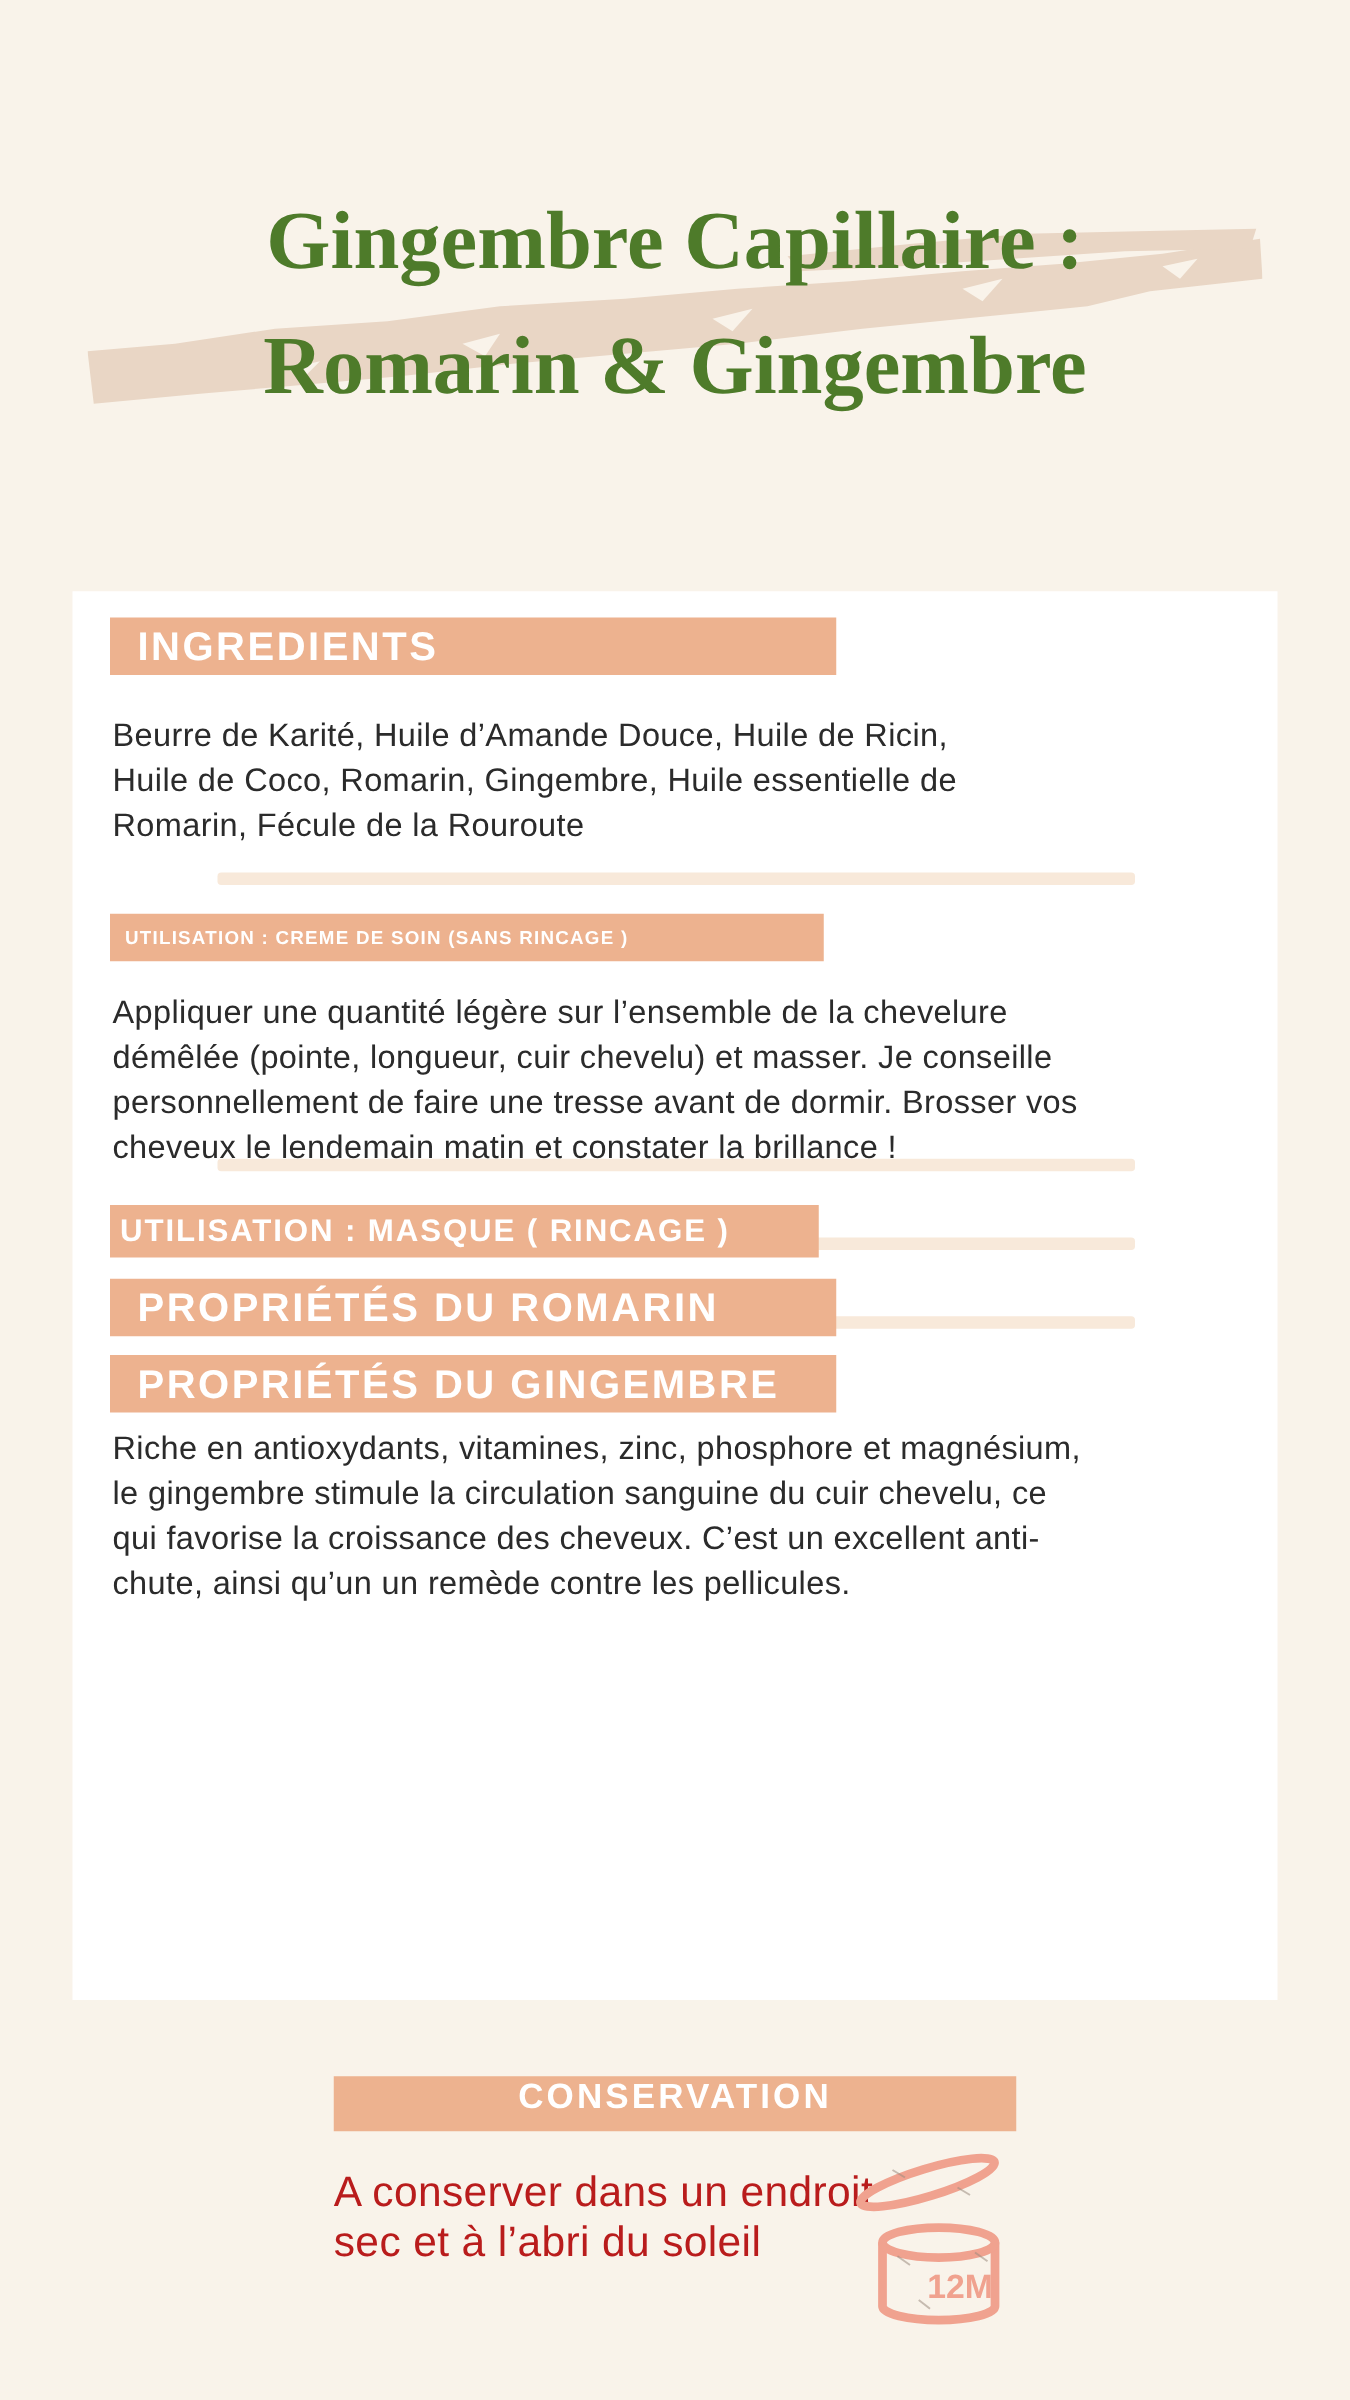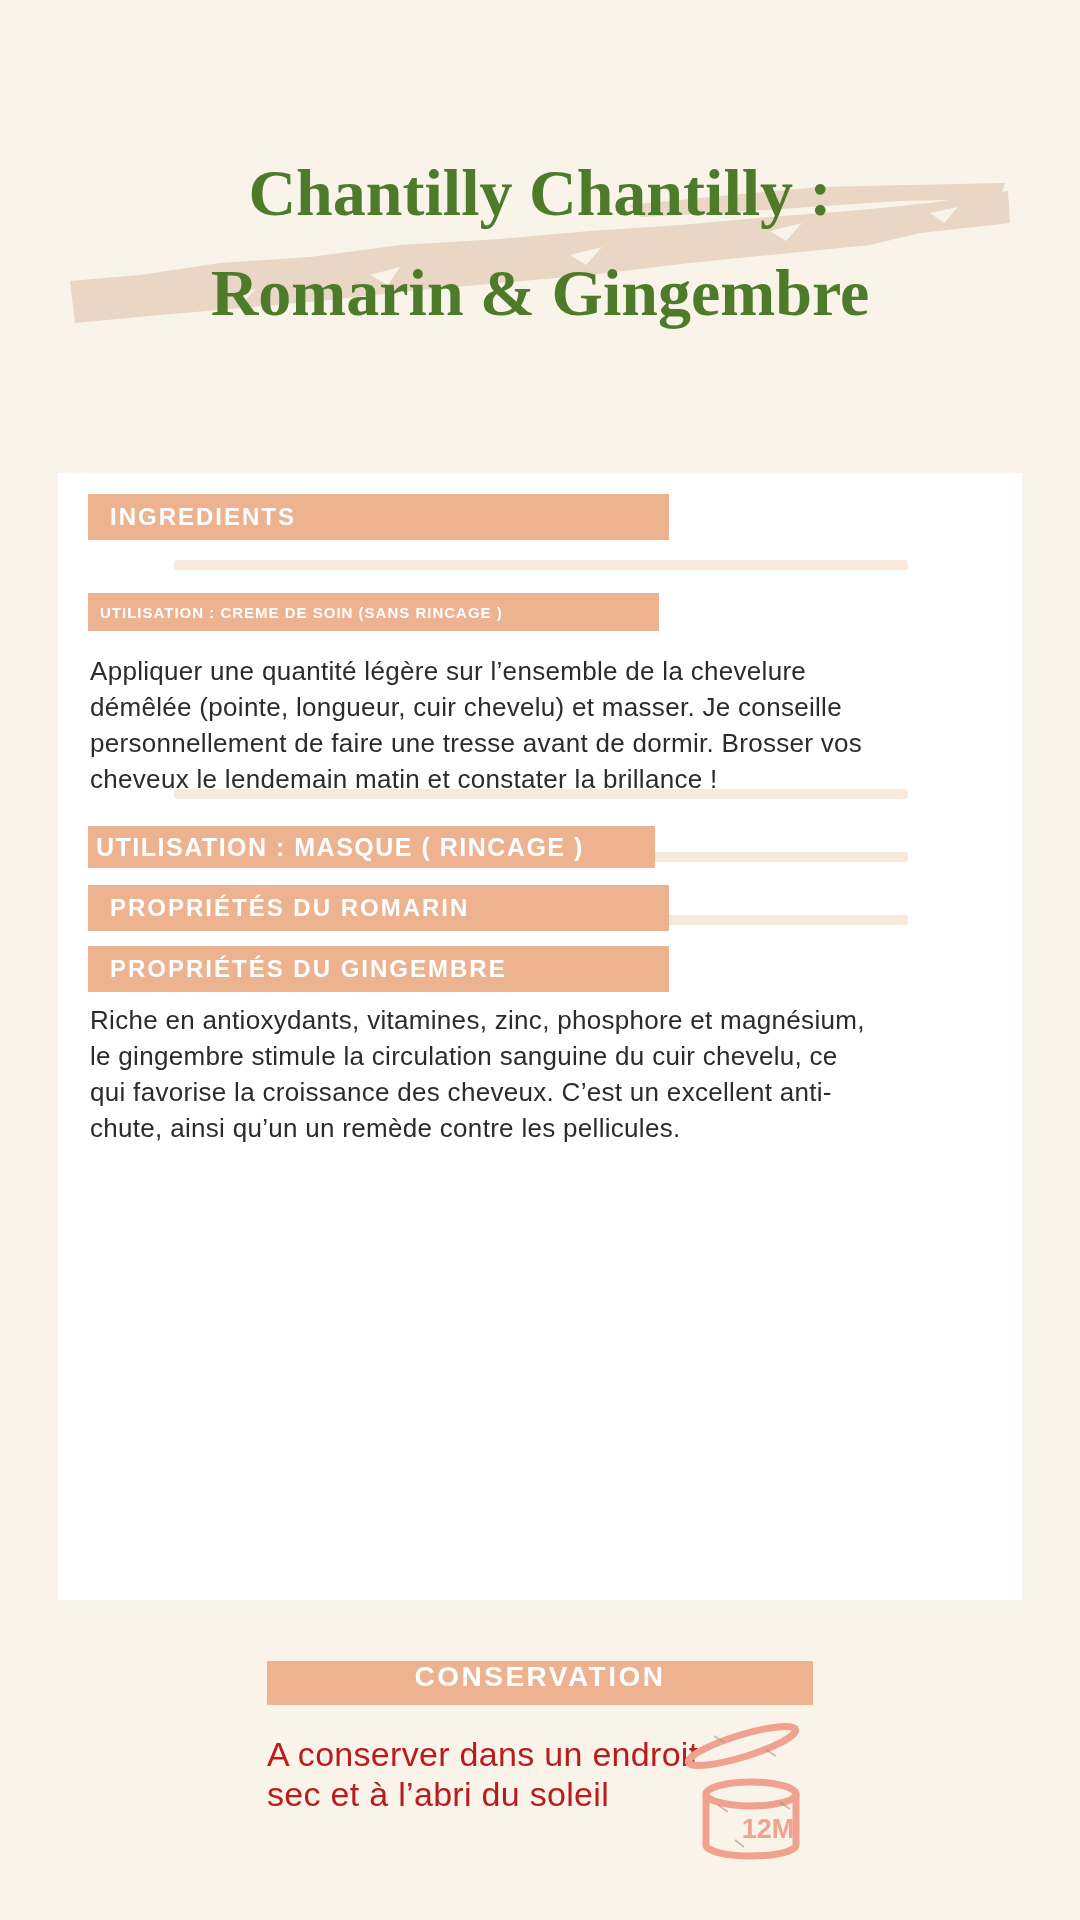--- a/index.html
+++ b/index.html
@@ -10,21 +10,21 @@
   .brush{position:absolute;left:70px;top:182px;width:940px;height:152px;}
   .title{position:absolute;left:0;top:143px;width:1080px;text-align:center;
          font-family:"Liberation Serif","DejaVu Serif",serif;font-weight:600;
          font-size:66px;line-height:100px;color:#4e7b2a;}
   .title div{position:relative;z-index:2;}
 
   
   .card{position:absolute;left:58px;top:473px;width:964px;height:1127px;background:#ffffff;}
   .banner{background:#edb28f;width:559px;margin-left:30px;display:flex;align-items:center;
           color:#ffffff;font-weight:bold;position:relative;z-index:1;}
-  .banner.lg{height:46px;padding-left:22px;font-size:24px;letter-spacing:2px;}
+  .banner.lg{height:46px;padding-left:22px;font-size:32px;letter-spacing:2px;}
   .banner.sm{height:38px;padding-left:12px;font-size:15px;letter-spacing:1px;white-space:nowrap;}
   .banner.md{height:42px;padding-left:8px;font-size:25px;letter-spacing:1.5px;}
   .para{margin-left:32px;width:920px;font-size:26px;line-height:36px;color:#2b2b2b;
         letter-spacing:.3px;white-space:pre-line;position:relative;z-index:1;}
   .divider{margin-left:116px;width:734px;height:10px;background:#f8e9da;border-radius:3px;
            position:relative;z-index:0;}
 
   
   .cons-banner{position:absolute;left:267px;top:1661px;width:546px;height:44px;background:#edb28f;
                display:flex;justify-content:center;color:#fff;font-weight:bold;
@@ -42,29 +42,32 @@
     <polygon fill="#e9d6c5" points="0,98 70,92 150,80 240,74 330,62 430,56 520,48 610,42 700,34 780,28 860,20 938,8 940,40 850,50 800,62 700,72 620,80 520,92 430,100 340,108 250,118 160,126 90,132 5,140"></polygon>
     <polygon fill="#e9d6c5" points="560,22 660,12 750,4 840,2 935,0 930,16 830,18 740,24 650,30 570,34"></polygon>
     <polygon fill="#f9f3ea" points="300,92 330,84 318,102"></polygon>
     <polygon fill="#f9f3ea" points="500,72 532,64 516,82"></polygon>
     <polygon fill="#f9f3ea" points="700,48 732,40 716,58"></polygon>
     <polygon fill="#f9f3ea" points="860,30 888,24 874,40"></polygon>
     <polygon fill="#f9f3ea" points="160,112 186,106 172,120"></polygon>
   </svg>
 
   <div class="title">
-    <div>Chantilly Chantilly :</div>
+    <div>Gingembre Capillaire :</div>
     <div>Romarin &amp; Gingembre</div>
   </div>
 
   <div class="card">
 
     <div class="banner lg" style="margin-top:21px">
       <span>INGREDIENTS</span>
     </div>
+    <div class="para" style="margin-top:30px">Beurre de Karité, Huile d’Amande Douce, Huile de Ricin,
+Huile de Coco, Romarin, Gingembre, Huile essentielle de
+Romarin, Fécule de la Rouroute</div>
     <div class="divider" style="margin-top:20px"></div>
 
     <div class="banner sm" style="margin-top:23px">
       <span>UTILISATION : CREME DE SOIN (SANS RINCAGE )</span>
     </div>
     <div class="para" style="margin-top:22px">Appliquer une quantité légère sur l’ensemble de la chevelure
 démêlée (pointe, longueur, cuir chevelu) et masser. Je conseille
 personnellement de faire une tresse avant de dormir. Brosser vos
 cheveux le lendemain matin et constater la brillance !</div>
     <div class="divider" style="margin-top:-8px"></div>

